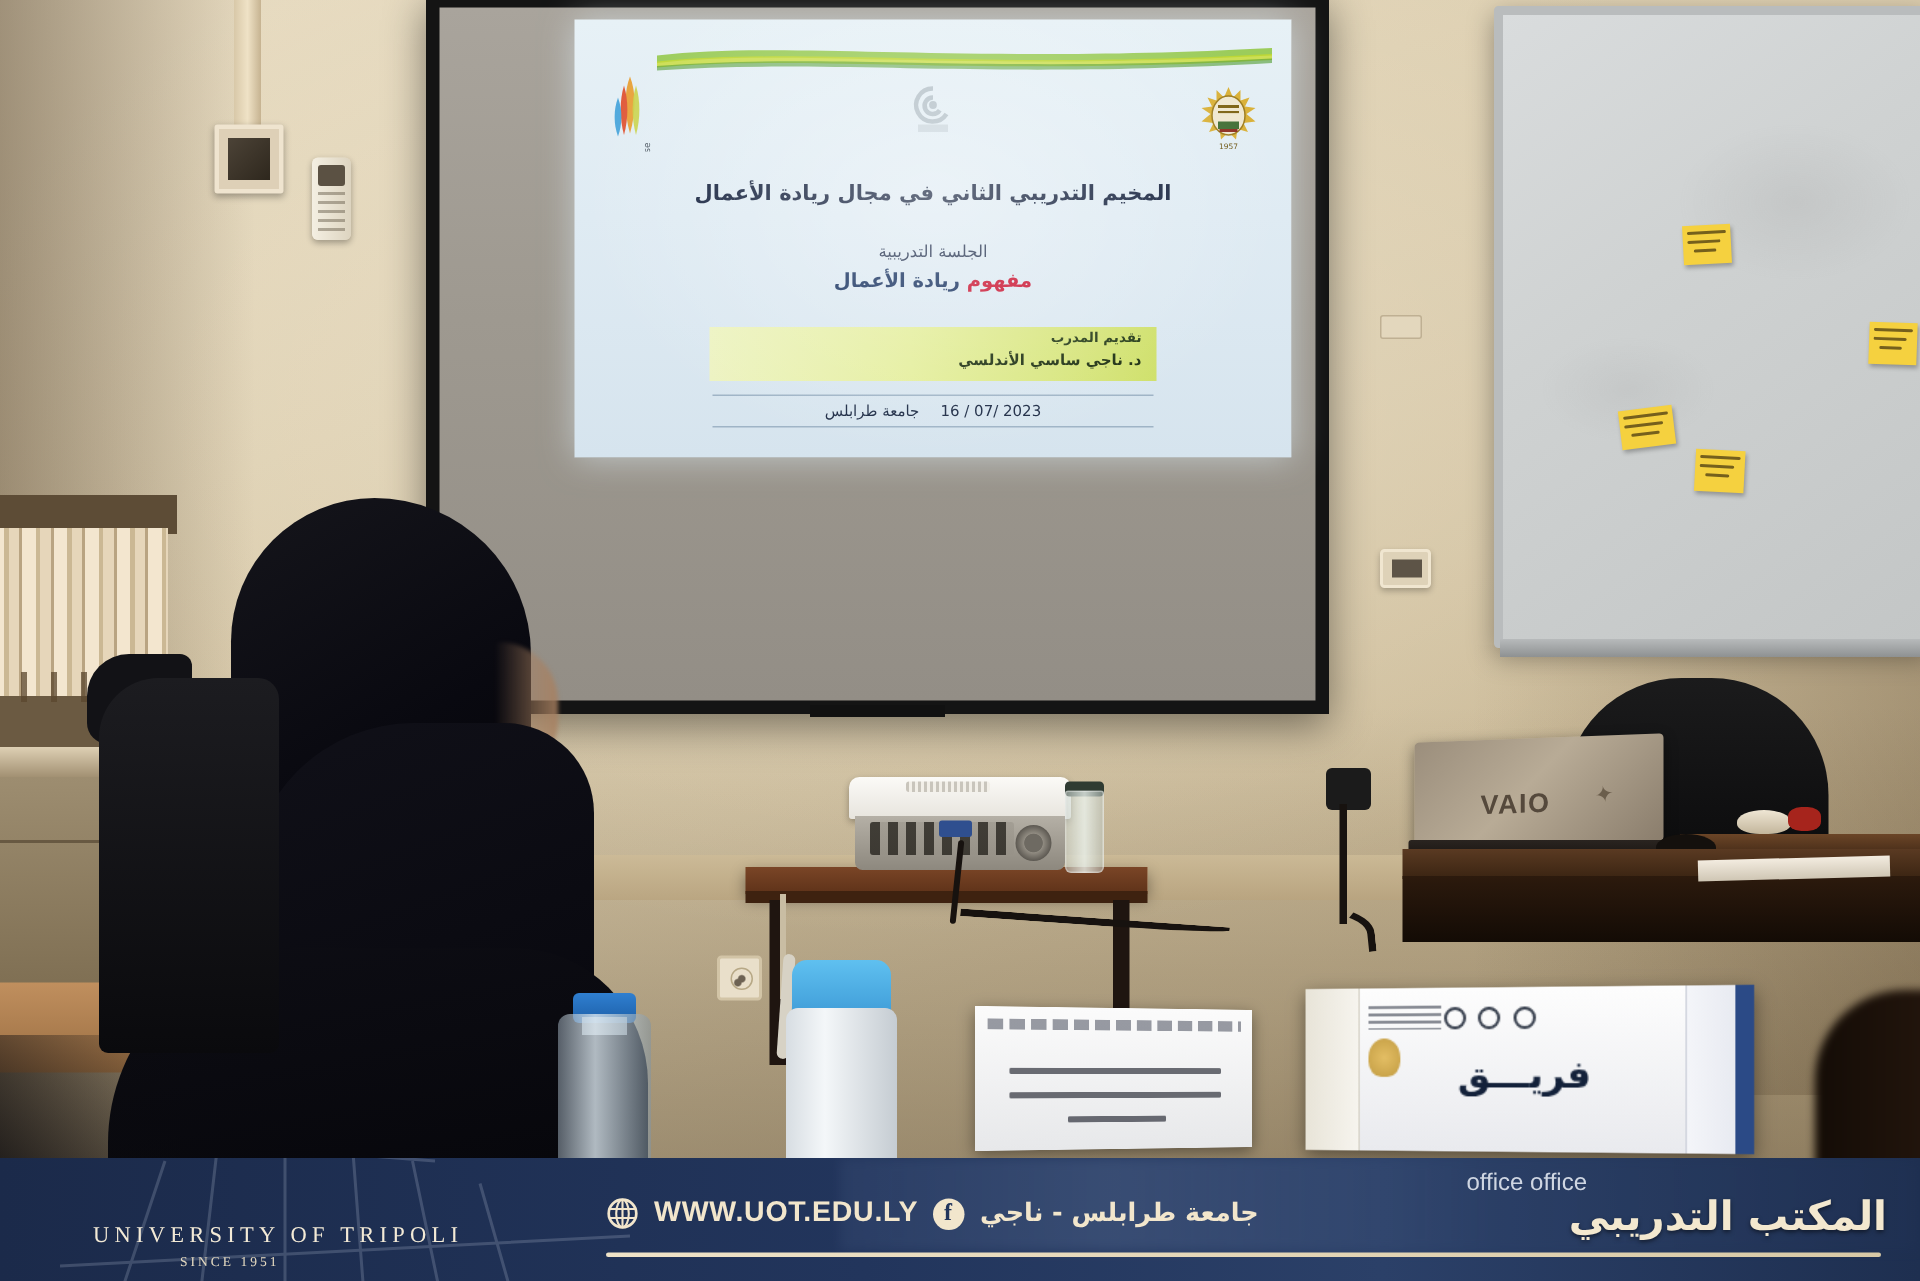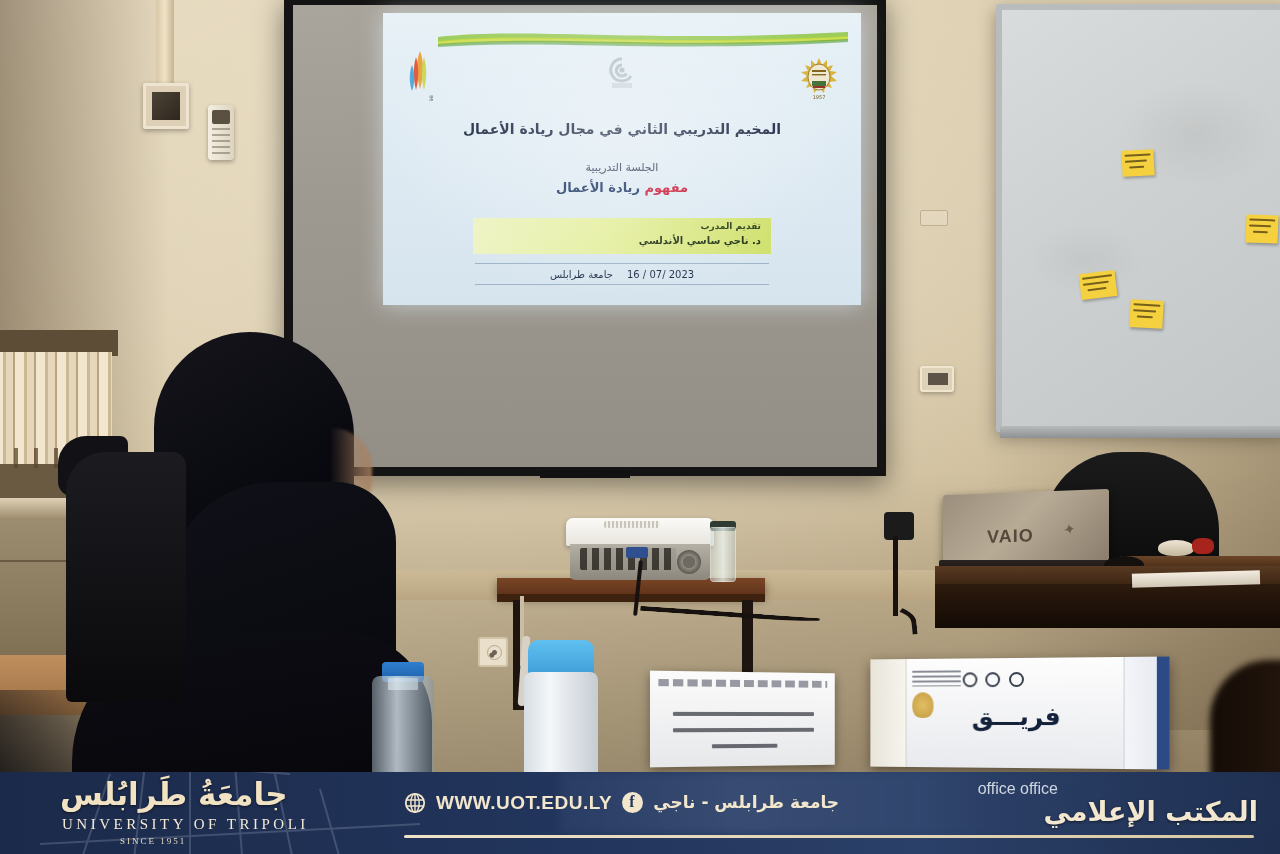--- a/index.html
+++ b/index.html
@@ -277,21 +277,21 @@
 
   .uot-ar { position:absolute; left:60px; top:4px; font-family:"DejaVu Sans", sans-serif;
             font-size:31px; color:#f0e2c2; direction:rtl; font-weight:bold;
             text-shadow:0 1px 3px rgba(0,0,0,.5); letter-spacing:1px; }
   .uot-en { position:absolute; left:62px; top:44px; font-family:"Liberation Serif", serif;
             font-size:15px; color:#f3ead6; letter-spacing:3.5px; }
   .uot-since { position:absolute; left:120px; top:64px; font-family:"Liberation Serif", serif;
             font-size:9px; color:#e7dcc2; letter-spacing:2px; }
 
   .ctc { position:absolute; left:404px; top:20px; width:580px; height:34px;
-            display:flex; gap:10px; }
+            display:flex; align-items:center; gap:10px; }
   .ctc .ic { width:22px; height:22px; flex:0 0 22px; }
   .ctc .txt { font-family:"Liberation Sans", sans-serif; font-weight:bold; font-size:19px;
             color:#f2e6cc; letter-spacing:.5px; }
   .ctc .txt-ar { font-family:"DejaVu Sans", sans-serif; font-weight:bold; font-size:17px;
             color:#f2e6cc; direction:rtl; }
   .banner-rule { position:absolute; left:404px; bottom:16px; width:850px; height:3px;
             background:linear-gradient(to right,#efe3c8,#d8c9a6); border-radius:2px; }
 
   .media-en { position:absolute; right:222px; top:8px; font-family:"Liberation Sans", sans-serif;
             font-size:16px; color:#cfd6e2; }
@@ -526,35 +526,34 @@
     <div class="banner-map">
       <svg viewBox="0 0 380 160" preserveAspectRatio="none">
         <g stroke="#cfd8e8" stroke-width="2" fill="none" opacity=".9">
           <path d="M30 160 L70 40 M90 160 L105 30 M150 160 L150 25 M205 160 L195 30 M260 160 L235 40 M310 160 L280 55"></path>
           <path d="M0 110 L380 90 M0 140 L380 125"></path>
           <path d="M120 30 L250 40"></path>
         </g>
       </svg>
     </div>
 
-    <div class="uot-ar">جامعَةُ طَرابُلس</div>
     <div class="uot-en">UNIVERSITY OF TRIPOLI</div>
     <div class="uot-since">SINCE 1951</div>
 
     <div class="ctc">
       <span class="ic">
         <svg viewBox="0 0 22 22" width="22" height="22">
           <circle cx="11" cy="11" r="9.2" fill="none" stroke="#f2e6cc" stroke-width="1.8"></circle>
           <ellipse cx="11" cy="11" rx="4.2" ry="9.2" fill="none" stroke="#f2e6cc" stroke-width="1.4"></ellipse>
           <path d="M2 8 H20 M2 14 H20 M11 1.8 V20.2" stroke="#f2e6cc" stroke-width="1.4"></path>
         </svg>
       </span>
       <span class="txt">WWW.UOT.EDU.LY</span>
       <span class="fb"></span>
       <span class="txt-ar">جامعة طرابلس - ناجي</span>
     </div>
     <div class="banner-rule"></div>
 
     <div class="media-en">office office</div>
-    <div class="media-ar">المكتب الإعلامي</div>
+    <div class="media-ar">المكتب التدريبي</div>
   </div>
 
 </div>
 
 </body></html>

